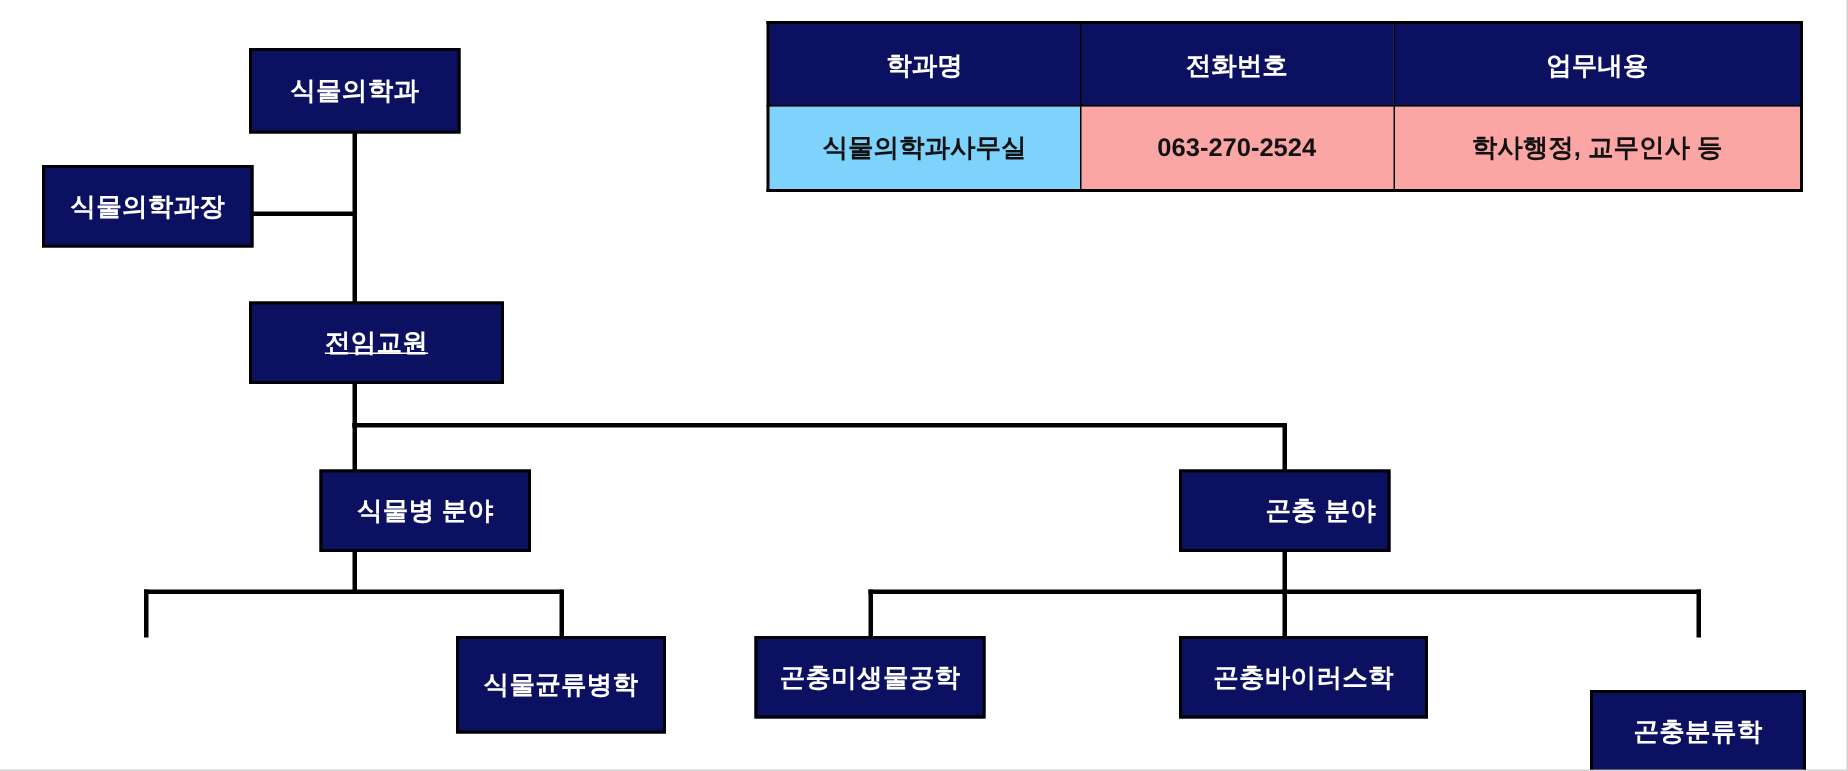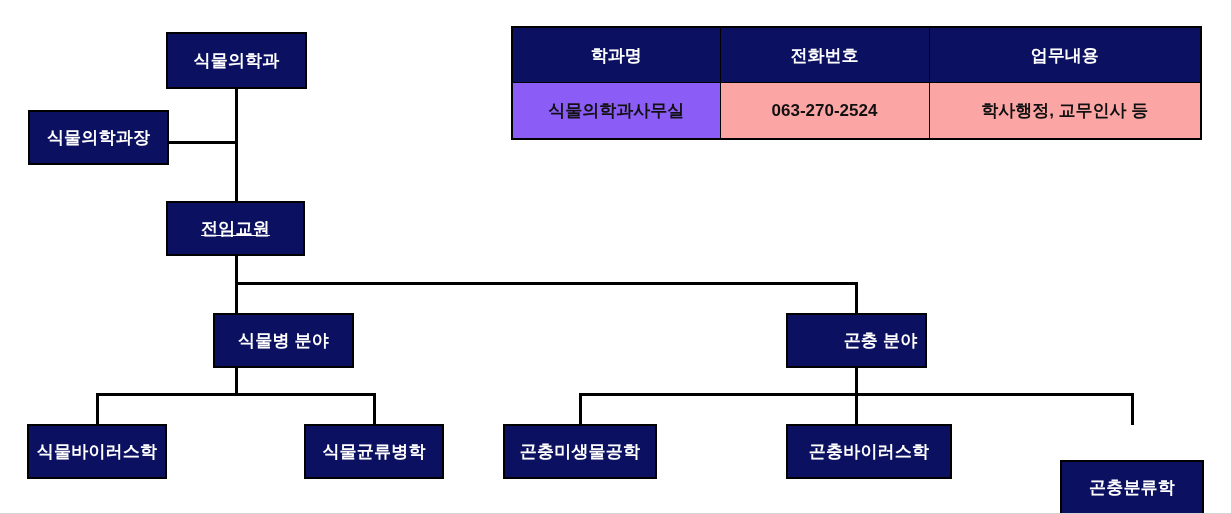--- a/index.html
+++ b/index.html
@@ -73,21 +73,21 @@
     background: #0b1160;
     color: #ffffff;
     height: 54px;
   }
   #contact-table tbody td {
     background: #fca5a5;
     color: #111111;
     height: 55px;
   }
   #contact-table tbody td.shaded {
-    background: #8b5cf6;
+    background: #7dd3fc;
   }
   .col-a { width: 208px; }
   .col-b { width: 209px; }
   .col-c { width: 272px; }
 </style>
 </head>
 <body>
 
 <div id="canvas">
 
@@ -111,37 +111,36 @@
   <div class="line v" style="left:855px; top:367px; height:28px;"></div>
   <div class="line h" style="left:579px; top:393px; width:555px;"></div>
   <div class="line v" style="left:579px; top:393px; height:32px;"></div>
   <div class="line v" style="left:855px; top:393px; height:32px;"></div>
   <div class="line v" style="left:1131px; top:393px; height:32px;"></div>
 
   <div class="node" style="left:166px; top:32px; width:141px; height:57px;">식물의학과</div>
 
   <div class="node" style="left:28px; top:110px; width:141px; height:55px;">식물의학과장</div>
 
-  <div class="node" style="left:166px; top:201px; width:139px; height:55px;text-decoration:underline;">전임교원</div>
+  <div class="node" style="left:166px; top:201px; width:170px; height:55px;text-decoration:underline;">전임교원</div>
 
   <div class="node" style="left:166px; top:313px; width:141px; height:55px;margin-left:47px;">식물병 분야</div>
 
   <div class="node" style="left:786px; top:313px; width:141px; height:55px;padding-left:48px;">곤충 분야</div>
 
-  <div class="node" style="left:27px; top:424px; width:140px; height:55px;">식물바이러스학</div>
 
-  <div class="node" style="left:304px; top:424px; width:140px; height:55px;">식물균류병학</div>
+  <div class="node" style="left:304px; top:424px; width:140px; height:65px;">식물균류병학</div>
 
   <div class="node" style="left:503px; top:424px; width:154px; height:55px;">곤충미생물공학</div>
 
   <div class="node" style="left:786px; top:424px; width:166px; height:55px;">곤충바이러스학</div>
 
   <div class="node" style="left:1060px; top:424px; width:144px; height:55px;margin-top:36px;">곤충분류학</div>
 
-  <table id="contact-table" style="left:511px; top:26px; width:691px;">
+  <table id="contact-table" style="left:511px; top:14px; width:691px;">
     <colgroup>
       <col class="col-a">
       <col class="col-b">
       <col class="col-c">
     </colgroup>
     <thead>
       <tr>
         <th>학과명</th>
         <th>전화번호</th>
         <th>업무내용</th>

